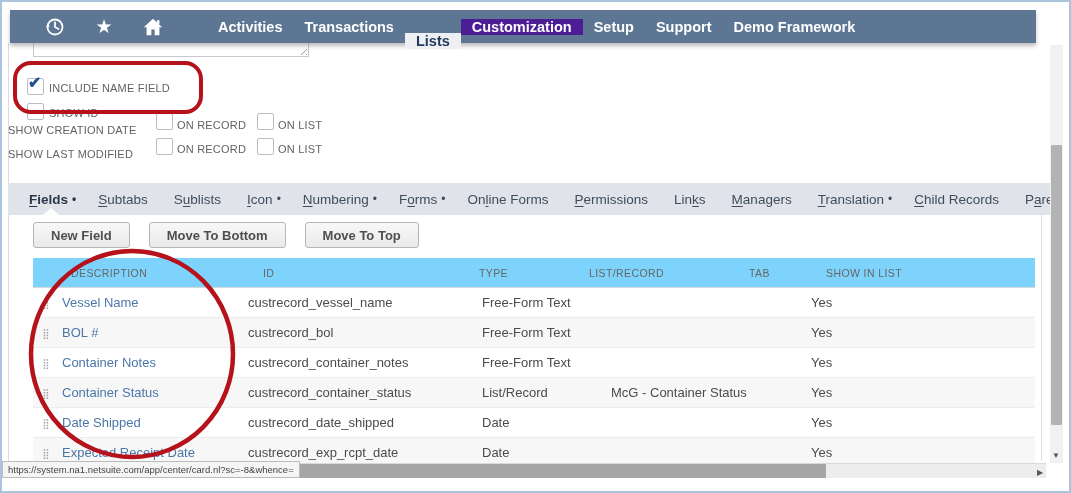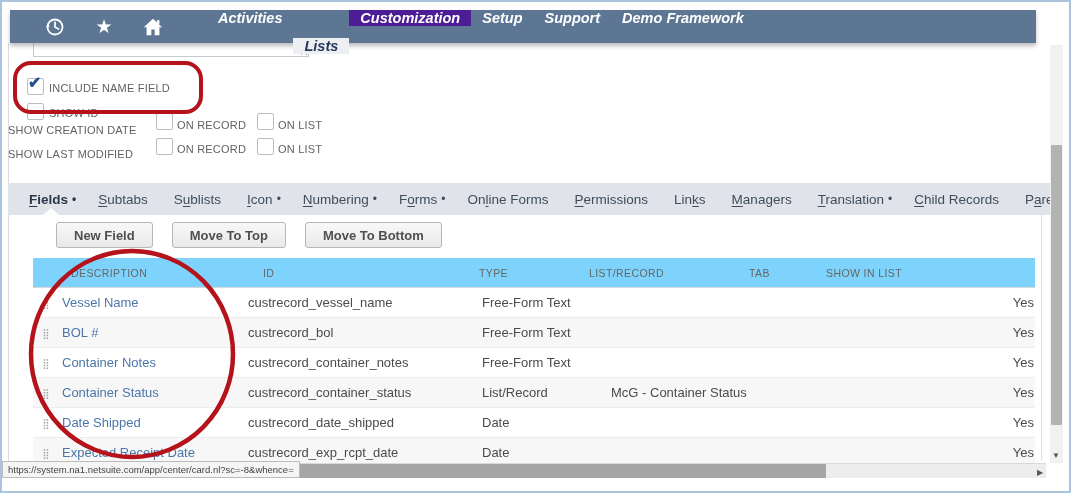--- a/index.html
+++ b/index.html
@@ -6,21 +6,21 @@
   .page{position:relative;width:1071px;height:493px;background:#fff;overflow:hidden;
         font-family:"Liberation Sans",sans-serif;}
   .frame{position:absolute;inset:0;border:2px solid #abc4de;pointer-events:none;z-index:60;}
 
   
   .topnav{position:absolute;left:10px;top:10px;width:1026px;height:33px;background:#5d7693;
           display:flex;align-items:stretch;color:#fff;box-shadow:0 3px 4px rgba(110,110,110,.45);z-index:5;}
   .nav-icons{display:flex;align-items:center;padding-left:34px;}
   .nav-icon{width:22px;height:22px;margin-right:27px;display:flex;align-items:center;justify-content:center;cursor:pointer;}
   .star-glyph{font-size:19px;color:#fff;line-height:1;}
-  .navitems{display:flex;align-items:flex-start;margin-left:16px;font-style:italic;}
+  .navitems{display:flex;align-items:center;margin-left:16px;}
   .navitem{display:flex;align-items:center;padding:0 11px;font-size:14.5px;font-weight:bold;cursor:pointer;white-space:nowrap;}
   .navitem.hl{background:#edeff2;color:#24395b;margin-top:28px;}
   .navitem.sel{background:#4c1d95;color:#fff;}
 
   
   .content-edge{position:absolute;left:8px;top:43px;width:1px;height:419px;background:#d9dbde;}
   .panel-edge{position:absolute;left:1041px;top:183px;width:1px;height:277px;background:#dcdee1;}
 
   
   .textarea-bottom{position:absolute;left:33px;top:43px;width:274px;height:13px;
@@ -40,35 +40,35 @@
   .tabbar{position:absolute;left:8px;top:183px;width:1044px;height:32px;background:#e0e3e9;
           display:flex;align-items:stretch;padding-left:10px;overflow:hidden;box-sizing:border-box;}
   .tab{position:relative;display:flex;align-items:center;padding:0 11px;font-size:13.5px;color:#3f4d5c;cursor:pointer;white-space:nowrap;}
   .tab .ak{text-decoration:underline;text-underline-offset:2px;}
   .tab .dot{margin-left:4px;font-size:12px;}
   .tab.active{font-weight:bold;color:#2a384a;}
   .tab.active::after{content:"";position:absolute;bottom:0;left:50%;margin-left:-10px;
     border-left:8px solid transparent;border-right:8px solid transparent;border-bottom:7px solid #fff;}
 
   
-  .btns{position:absolute;left:33px;top:222px;display:flex;gap:19px;margin-left:23px;}
+  .btns{position:absolute;left:33px;top:222px;display:flex;gap:19px;}
   .btn{height:26px;padding:0 17px;background:linear-gradient(#f8f8f8,#e9e9e9);border:1px solid #b6b6b6;
        border-radius:3px;font-family:"Liberation Sans",sans-serif;font-size:13px;font-weight:bold;color:#4f4f4f;cursor:pointer;}
 
   
   .fields-table{position:absolute;left:33px;top:258px;width:1002px;border-collapse:collapse;table-layout:fixed;
                 font-size:13px;color:#4b4b4b;}
   .fields-table th{background:#7dd3fc;height:27px;font-size:10.5px;font-weight:normal;color:#666;
                    letter-spacing:.4px;text-align:left;border-bottom:1px solid #d8d8d8;}
   .fields-table td{height:27px;border-bottom:1px solid #ececec;white-space:nowrap;overflow:hidden;}
   .fields-table tr.alt td{background:#f7f7f8;}
   .th-desc{padding-left:12px;} .th-id{padding-left:18px;} .th-type{padding-left:14px;}
   .th-list{padding-left:4px;}  .th-tab{padding-left:2px;}  .th-show{padding-left:16px;}
   .c-desc{padding-left:3px;} .c-id{padding-left:3px;} .c-type{padding-left:17px;}
-  .c-list{padding-left:26px;} .c-show{text-align:right;}
+  .c-list{padding-left:26px;} .c-show{text-align:left;}
   .c-handle{text-align:center;}
   .drag{font-size:10px;color:#a3a3a3;cursor:grab;line-height:1;}
   .lnk{color:#4b77a8;text-decoration:none;cursor:pointer;}
 
   
   .vscroll{position:absolute;left:1050px;top:45px;width:13px;height:418px;background:#f1f1f1;}
   .vthumb{position:absolute;left:1px;top:100px;width:11px;height:280px;background:#b3b3b3;border-radius:1px;cursor:pointer;}
   .vscroll-down{position:absolute;left:1052px;top:451px;font-size:8px;color:#555;cursor:pointer;}
   .hscroll{position:absolute;left:2px;top:463px;width:1044px;height:14px;background:#ededed;border-top:1px solid #d9d9d9;}
   .hthumb{position:absolute;left:0;top:0;width:824px;height:14px;background:#a6a6a6;cursor:pointer;}
@@ -95,20 +95,21 @@
       </span>
       <span class="nav-icon">
         <svg width="22" height="22" viewBox="0 0 24 24">
           <path d="M12 3 L22 12.2 H19 V21 H13.8 V14.6 H10.2 V21 H5 V12.2 H2 Z" fill="#fff"></path>
           <rect x="16.4" y="4.5" width="2.6" height="4.5" fill="#fff"></rect>
         </svg>
       </span>
     </div>
     <div class="navitems">
       <div class="navitem">Activities</div>
+      <div class="navitem">Transactions</div>
       <div class="navitem hl">Lists</div>
       <div class="navitem sel">Customization</div>
       <div class="navitem">Setup</div>
       <div class="navitem">Support</div>
       <div class="navitem">Demo Framework</div>
     </div>
 
   </div>
 
   <div class="content-edge"></div>
@@ -189,22 +190,22 @@
         <span class="dot"></span>
       </div>
     <div class="tab">
         <span><span>P</span><span class="ak">a</span><span>re</span></span>
         <span class="dot"></span>
       </div>
   </div>
 
   <div class="btns">
     <button class="btn">New Field</button>
+    <button class="btn">Move To Bottom</button>
     <button class="btn">Move To Top</button>
-    <button class="btn">Move To Bottom</button>
   </div>
 
   <table class="fields-table">
     <colgroup>
       <col style="width:26px">
         <col style="width:186px">
         <col style="width:220px">
       <col style="width:120px">
         <col style="width:162px">
         <col style="width:63px">

